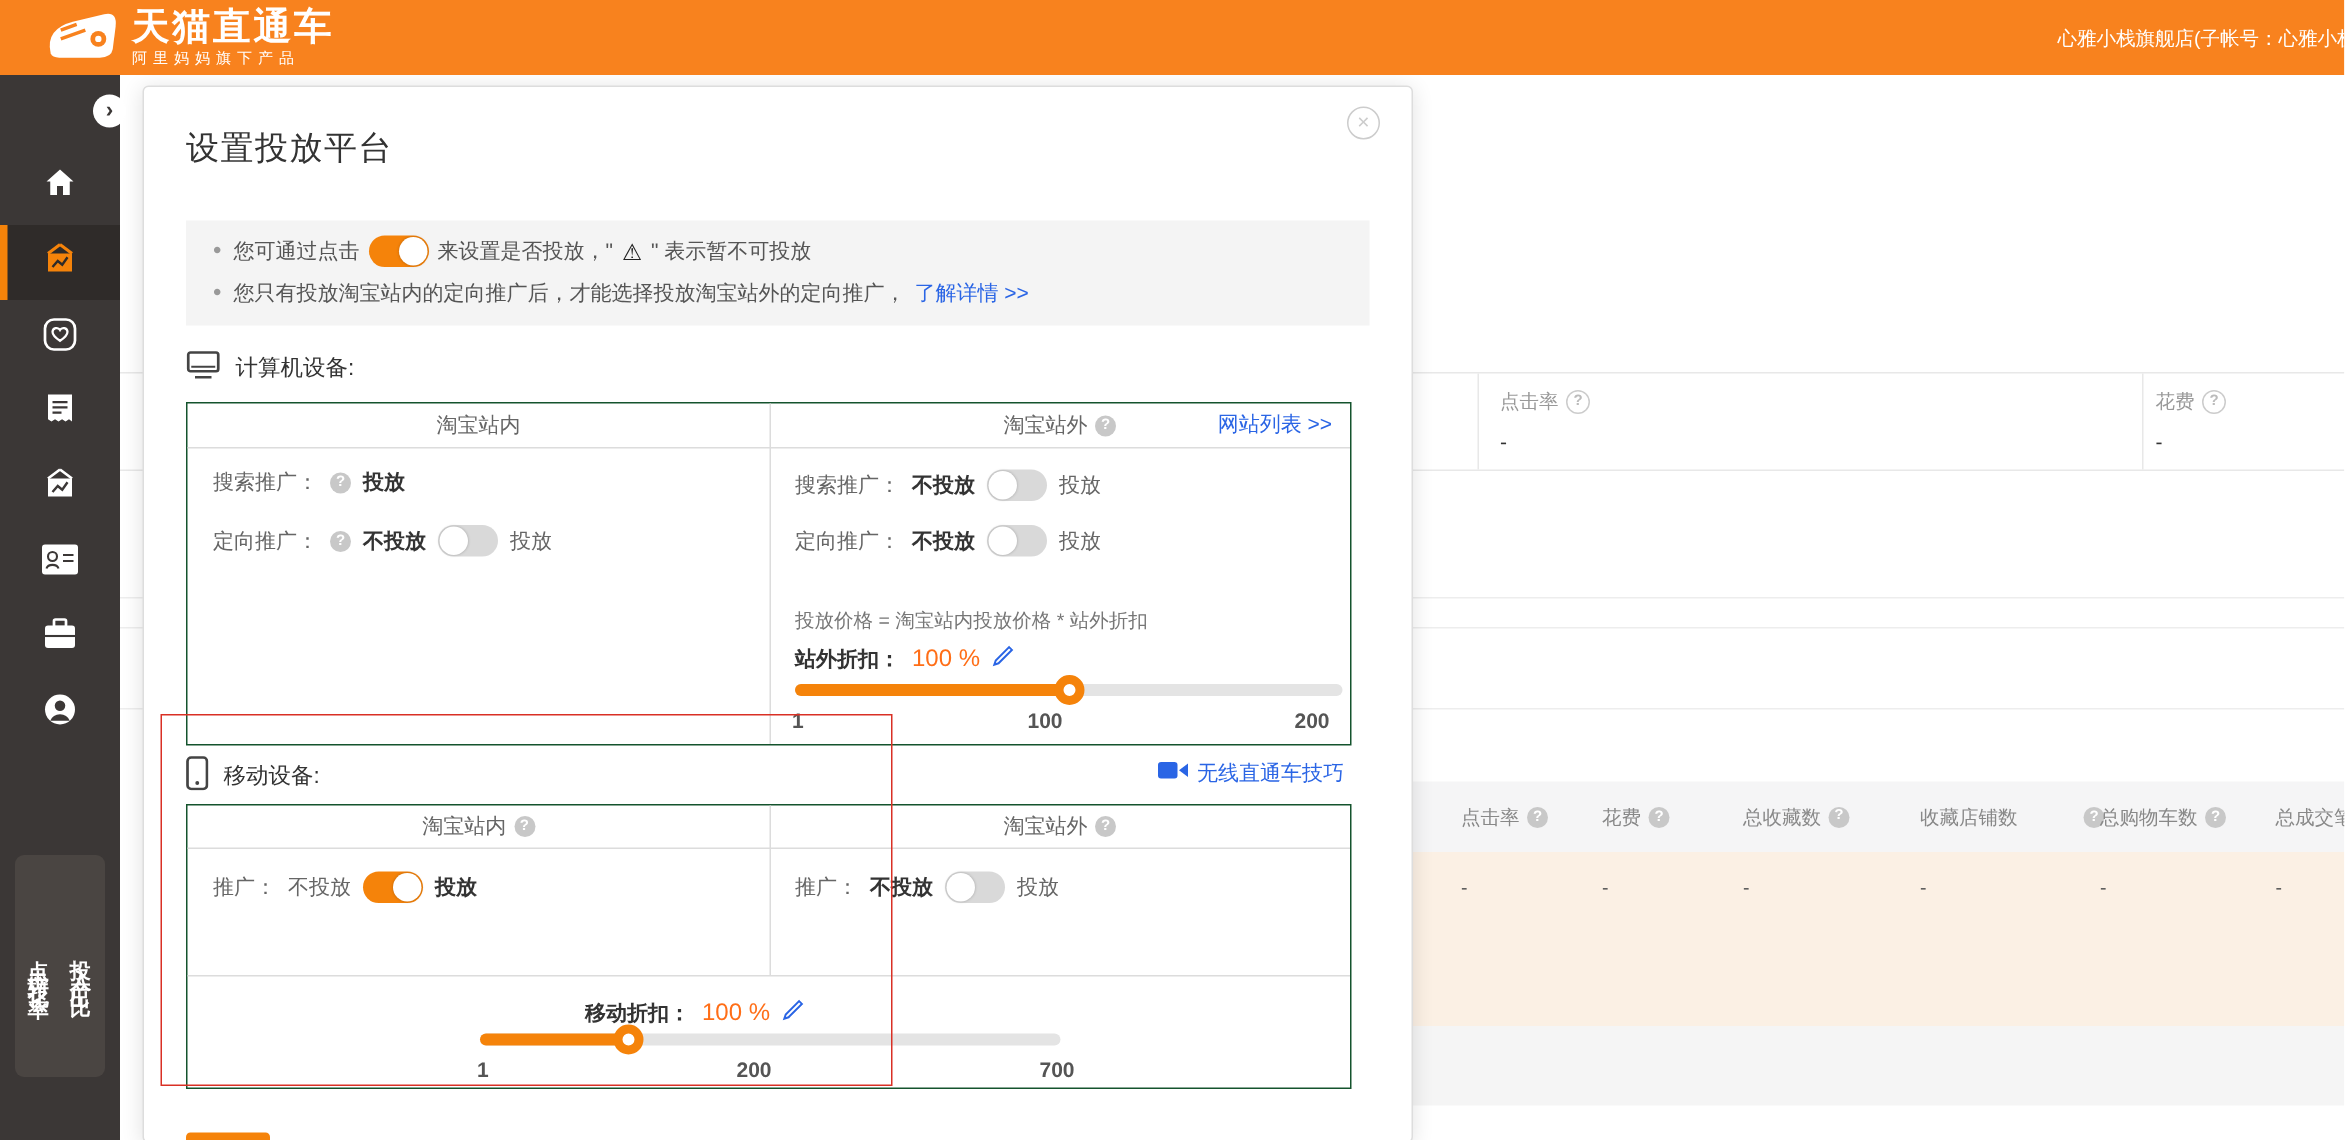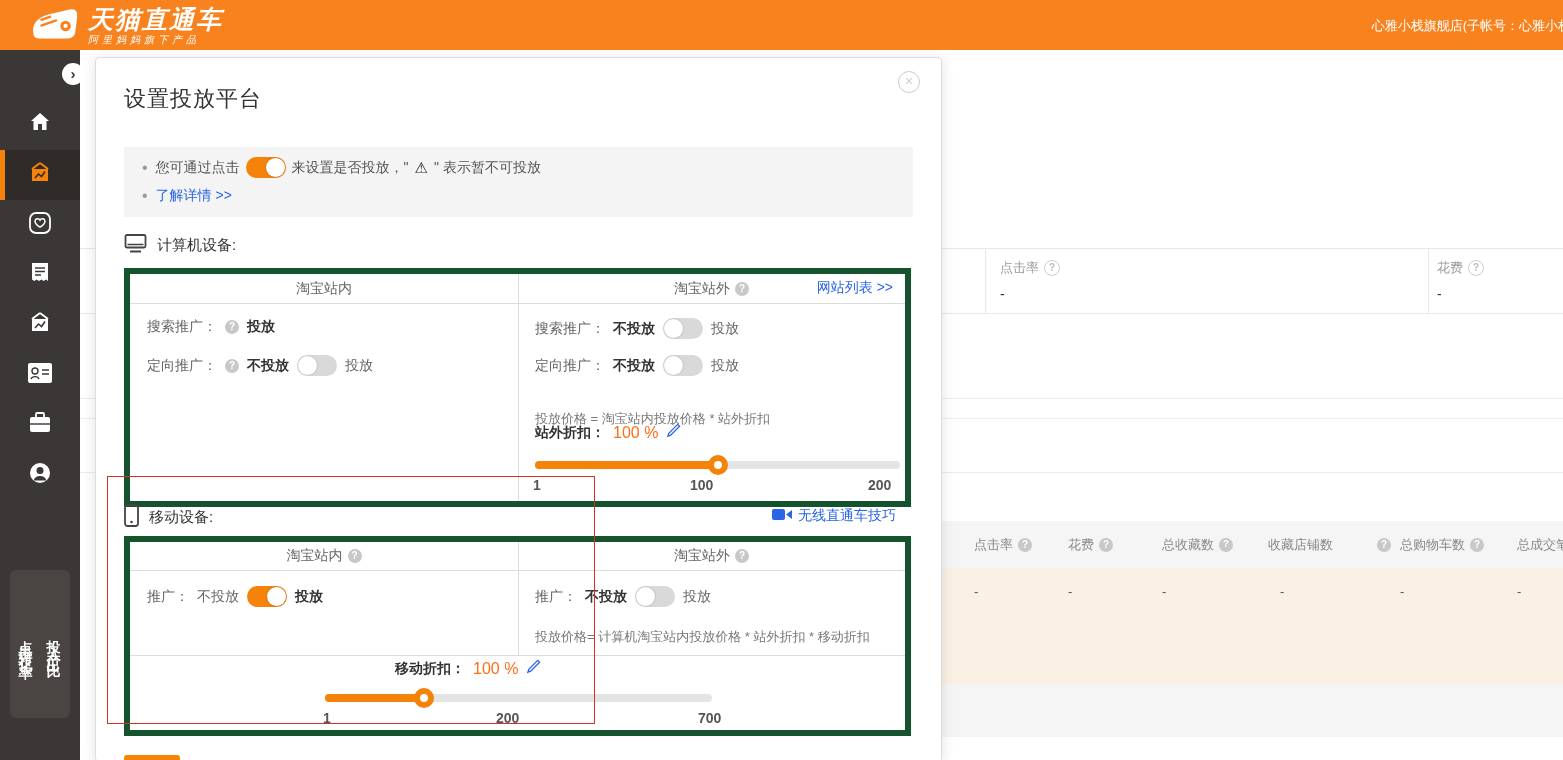--- a/index.html
+++ b/index.html
@@ -1,20 +1,20 @@
 <!DOCTYPE html>
 <html><head>
 <meta charset="utf-8">
 <style>
   html,body{margin:0;padding:0;background:#fff;}
   .app{position:relative;width:1563px;height:760px;overflow:hidden;background:#fff;
        font-family:"Liberation Sans","DejaVu Sans",sans-serif;color:#333;}
   
   .topbar{position:absolute;left:0;top:0;width:100%;height:50px;background:#F8821E;z-index:40;}
-  .logo{position:absolute;left:28px;top:5px;display:flex;align-items:flex-end;gap:8px;font-style:italic;}
+  .logo{position:absolute;left:28px;top:5px;display:flex;align-items:flex-start;gap:8px;}
   .brand-text{display:flex;flex-direction:column;}
   .brand-title{font-size:25px;font-weight:700;color:#fff;letter-spacing:2px;line-height:26px;}
   .brand-sub{font-size:10px;color:#fff;letter-spacing:4px;margin-top:1px;}
   .account{position:absolute;right:-8px;top:17px;color:#fff;font-size:13px;white-space:nowrap;}
   
   .sidebar{position:absolute;left:0;top:50px;width:80px;height:710px;background:#3B3736;z-index:35;}
   .collapse-btn{position:absolute;left:62px;top:13px;width:22px;height:22px;border-radius:50%;
       background:#fff;color:#3B3736;font-size:15px;font-weight:700;text-align:center;line-height:21px;z-index:36;}
   .nav-item{position:absolute;left:0;width:80px;height:50px;display:flex;align-items:center;justify-content:center;}
   .nav-item.active{background:#2F2B29;}
@@ -52,28 +52,28 @@
   .modal{position:absolute;left:95px;top:57px;width:845px;height:703px;background:#fff;border:1px solid #DDD;
       border-radius:4px;box-shadow:0 2px 14px rgba(0,0,0,.12);z-index:10;overflow:hidden;}
   .close-btn{position:absolute;left:802px;top:13px;width:20px;height:20px;border:1px solid #CCC;border-radius:50%;
       color:#CCC;font-size:14px;line-height:18px;text-align:center;cursor:pointer;}
   .modal-title{position:absolute;left:28px;top:26px;font-size:22px;color:#333;letter-spacing:1px;text-align:right;}
   .info-box{position:absolute;left:28px;top:89px;width:789px;height:70px;background:#F4F4F4;font-size:14px;color:#555;}
   .info-line{position:absolute;left:18px;display:flex;align-items:center;gap:6px;white-space:nowrap;}
   .bullet{color:#999;font-size:16px;margin-right:2px;}
   .warn{color:#222;font-size:15px;font-weight:700;}
   .section-head{position:absolute;left:28px;display:flex;align-items:center;gap:10px;font-size:15px;color:#333;}
-  .ptable{position:absolute;left:28px;width:775px;border:6px solid #14532d;background:#fff;}
+  .ptable{position:absolute;left:28px;width:775px;border:1px solid #14532d;background:#fff;}
   .ptable .vdiv{position:absolute;left:388px;top:0;width:0;border-left:1px solid #DCDCDC;}
   .ptable .thead{position:absolute;left:0;top:0;width:100%;border-bottom:1px solid #DCDCDC;}
   .th-cell{position:absolute;top:0;display:flex;align-items:center;justify-content:center;gap:5px;font-size:14px;color:#666;}
   .prow{position:absolute;display:flex;align-items:center;gap:8px;font-size:14px;color:#666;white-space:nowrap;}
   .opt-strong{font-weight:700;color:#333;}
   .formula{position:absolute;font-size:13px;color:#777;white-space:nowrap;}
-  .discount{position:absolute;display:flex;align-items:center;gap:8px;white-space:nowrap;}
+  .discount{position:absolute;display:flex;align-items:center;gap:8px;white-space:nowrap;margin-top:12px;}
   .discount .dlabel{font-size:14px;font-weight:700;color:#333;}
   .discount .dvalue{font-size:16px;color:#FF6E17;}
   .save-btn{position:absolute;left:28px;top:697px;width:56px;height:30px;background:#F5830A;border:none;border-radius:3px;cursor:pointer;}
   
   .highlight-box{position:absolute;left:107px;top:476px;width:486px;height:246px;border:1px solid #D93025;z-index:30;pointer-events:none;}
 </style>
 </head>
 <body>
 
 <div class="app">
@@ -107,21 +107,21 @@
           <span class="q">?</span>
         </div>
       <div class="bg-th" style="left:128px;">
           <span>花费</span>
           <span class="q">?</span>
         </div>
       <div class="bg-th" style="left:222px;font-family:Liberation Mono, monospace;">
           <span>总收藏数</span>
           <span class="q">?</span>
         </div>
-      <div class="bg-th" style="left:328px;gap:44px;">
+      <div class="bg-th" style="left:340px;gap:44px;">
           <span>收藏店铺数</span>
           <span class="q">?</span>
         </div>
       <div class="bg-th" style="left:460px;">
           <span>总购物车数</span>
           <span class="q">?</span>
         </div>
       <div class="bg-th" style="left:577px;">
           <span>总成交笔</span>
         </div>
@@ -252,20 +252,21 @@
         <span>您可通过点击</span>
         <span class="toggle on">
             <span class="knob"></span>
           </span>
         <span>来设置是否投放，"</span>
         <span class="warn">⚠</span>
         <span>" 表示暂不可投放</span>
       </div>
       <div class="info-line" style="top:40px;">
         <span class="bullet">•</span>
+        <span>您只有投放淘宝站内的定向推广后，才能选择投放淘宝站外的定向推广，</span>
         <a class="blue-link">了解详情 &gt;&gt;</a>
       </div>
     </div>
 
     <div class="section-head" style="top:176px;">
       <span>
         <svg width="23" height="19" viewBox="0 0 23 19">
           <rect x="1.5" y="1" width="20" height="12.5" rx="1.5" fill="none" stroke="#444" stroke-width="1.8"></rect>
           <path d="M3.5 10.5h16" stroke="#444" stroke-width="1.4"></path>
           <path d="M6 17.5h11" stroke="#444" stroke-width="1.8"></path>
@@ -381,21 +382,20 @@
       </div>
 
       <div class="prow" style="left:405px;top:44px;">
         <span>推广：</span>
         <span class="opt-strong">不投放</span>
         <span class="toggle">
             <span class="knob"></span>
           </span>
         <span>投放</span>
       </div>
-      <div class="formula" style="left:405px;top:86px;">投放价格= 计算机淘宝站内投放价格 * 站外折扣 * 移动折扣</div>
 
       <div style="position:absolute;left:0;top:113px;width:100%;border-top:1px solid #DCDCDC;"></div>
 
       <div class="discount" style="left:265px;top:117px;">
         <span class="dlabel">移动折扣：</span>
         <span class="dvalue">100 %</span>
         <span>
           <svg width="15" height="15" viewBox="0 0 16 16">
               <path d="M12.5 1.5l2 2L5 13l-3 1 1-3z" fill="none" stroke="#2A65E5" stroke-width="1.4"></path>
             </svg>

